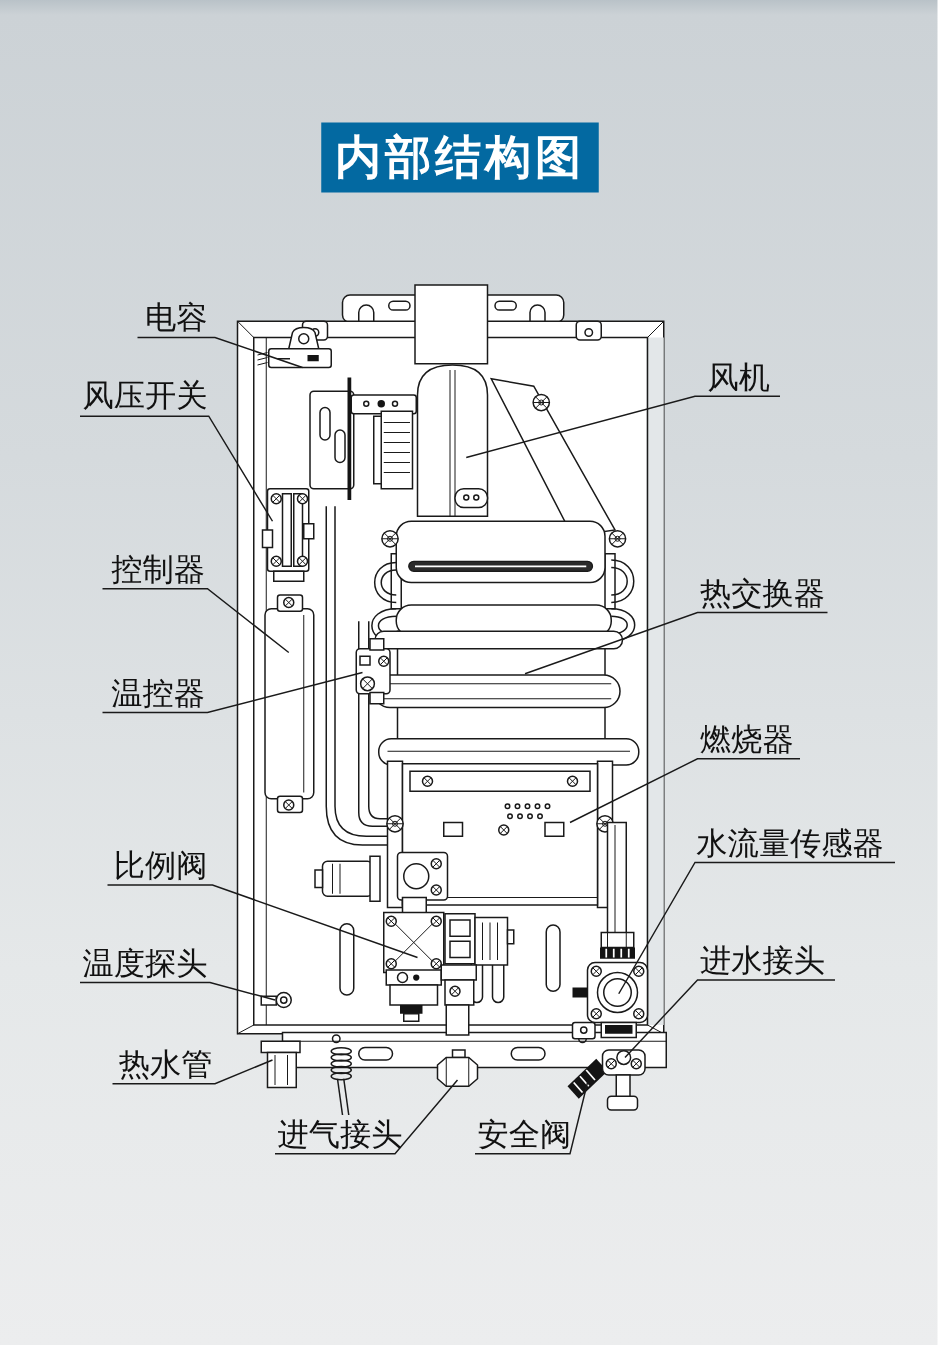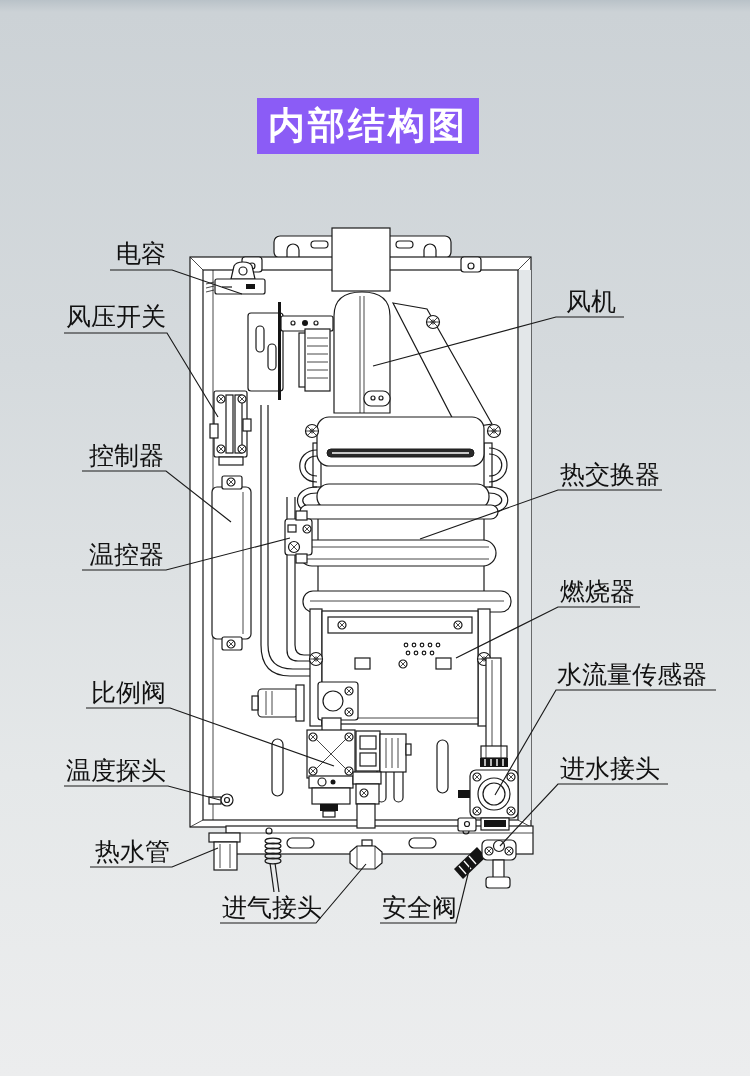--- a/index.html
+++ b/index.html
@@ -21,21 +21,21 @@
   .fw{stroke:#1a1a1a;stroke-width:1.2;fill:#ffffff;}
   .fd{fill:#141414;stroke:none;}
   .leader{stroke:#1a1a1a;stroke-width:1.15;fill:none;}
   .wht{stroke:#ffffff;stroke-width:1.4;fill:none;}
 </style>
 </head>
 <body>
 
 <div class="stage">
 
-  <div class="title-box" style="background:#8b5cf6;color:#fff;">
+  <div class="title-box" style="background:#0369a1;color:#fff;">
     <span>内部结构图</span>
   </div>
 
   <svg width="750" height="1076" viewBox="0 0 750 1076" xmlns="http://www.w3.org/2000/svg">
     <defs>
       <g id="rosette">
         <circle r="6.5" class="fw"></circle>
         <circle r="2" class="thin"></circle>
         <line x1="-4.6" y1="-4.6" x2="4.6" y2="4.6" class="thin"></line>
         <line x1="-4.6" y1="4.6" x2="4.6" y2="-4.6" class="thin"></line>

